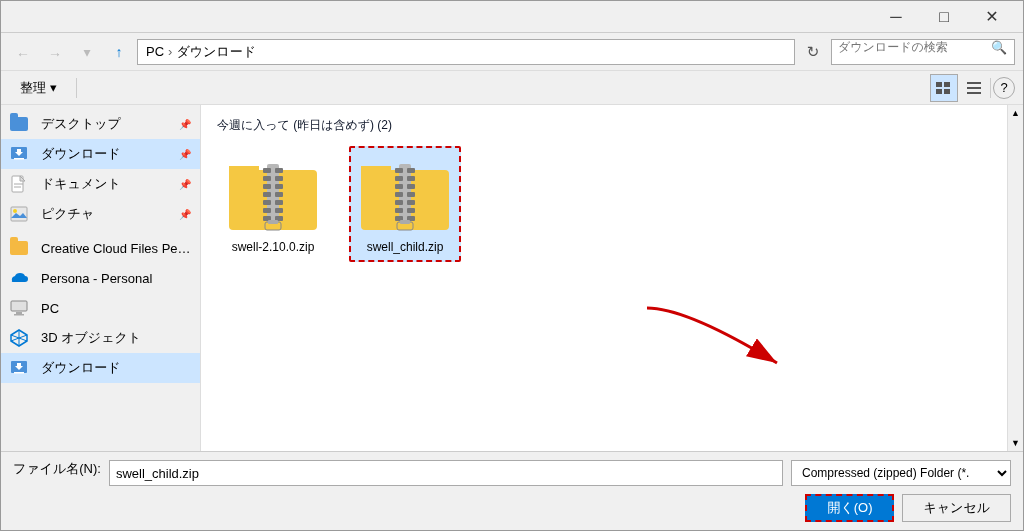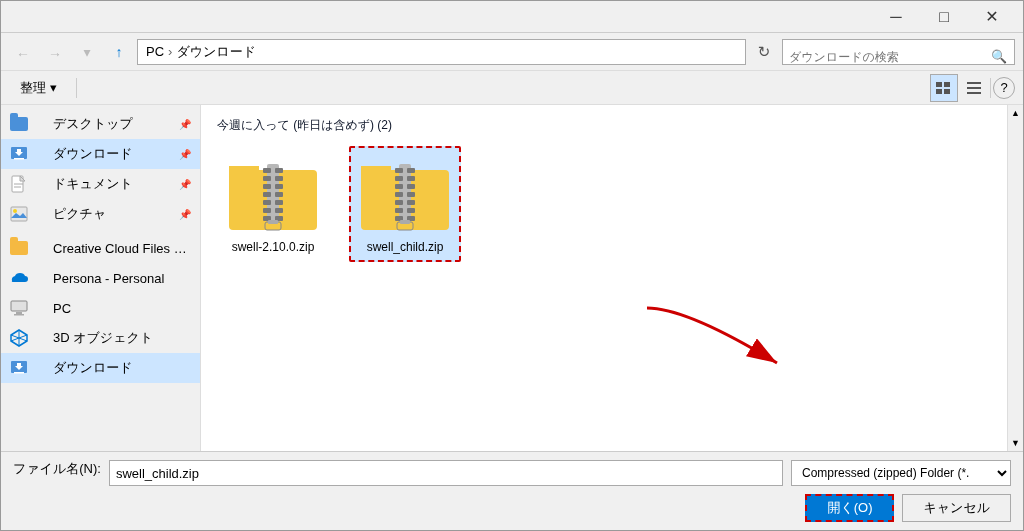--- a/index.html
+++ b/index.html
@@ -88,26 +88,26 @@
       height: 28px;
       display: flex;
       align-items: center;
       justify-content: center;
       font-size: 15px;
       cursor: pointer;
       color: #555;
     }
 
     .search-box {
-      width: 233px;
+      width: 184px;
       height: 26px;
       border: 1px solid #aaa;
       background: #fff;
       display: flex;
-      align-items: flex-end;
+      align-items: flex-start;
       padding: 0 6px;
     }
     .search-box input {
       border: none;
       outline: none;
       width: 100%;
       font-size: 12px;
       background: transparent;
     }
 
@@ -151,21 +151,21 @@
       border-right: 1px solid #ddd;
       overflow-y: auto;
       padding-top: 4px;
       flex-shrink: 0;
     }
     .sidebar-item {
       height: 30px;
       display: flex;
       align-items: center;
       padding: 0 8px;
-      gap: 24px;
+      gap: 12px;
       cursor: pointer;
       font-size: 13px;
       position: relative;
     }
     .sidebar-item.active { background: #cce5ff; }
     .sidebar-item .item-icon {
       width: 20px;
       height: 16px;
       display: flex;
       align-items: center;

